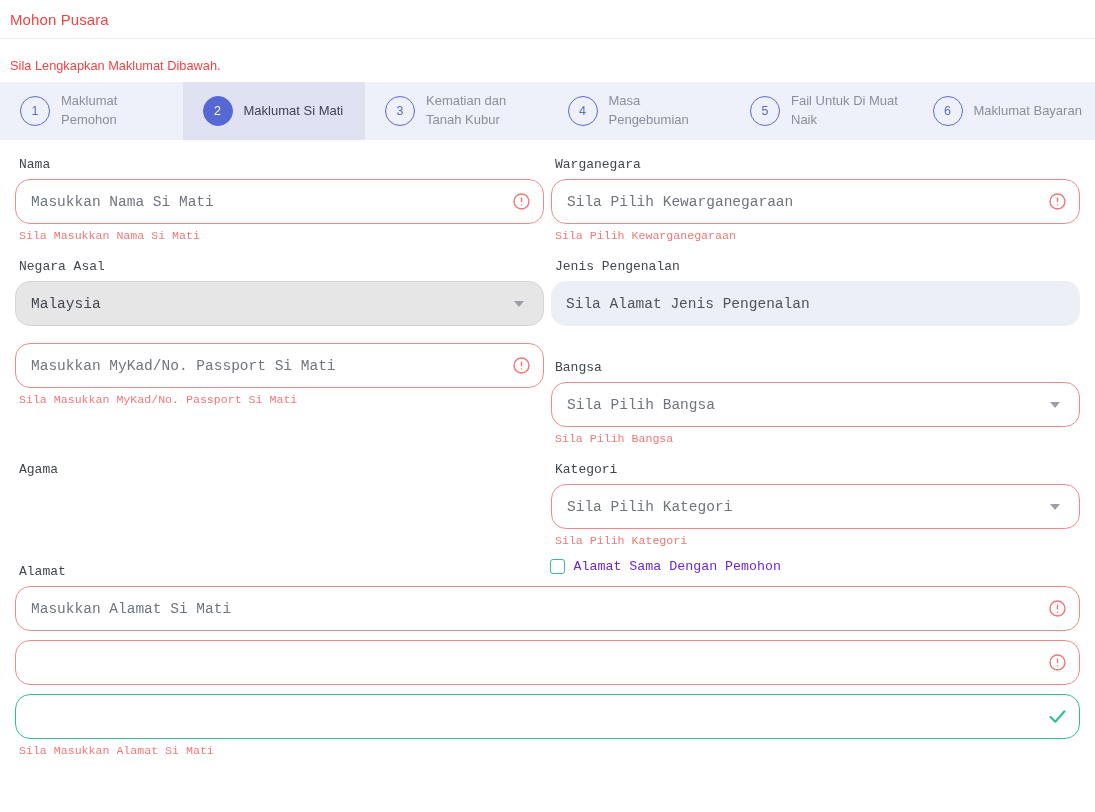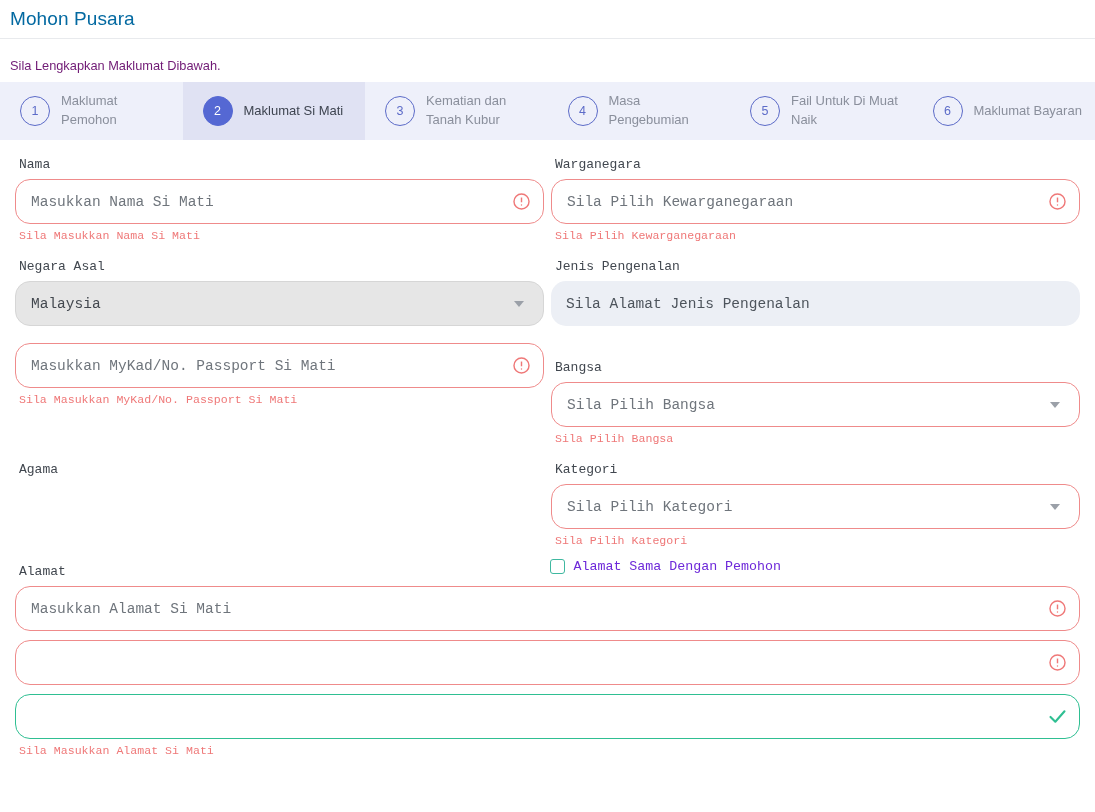--- a/index.html
+++ b/index.html
@@ -12,36 +12,36 @@
   }
 
   
   .page-header {
     height: 38px;
     display: flex;
     align-items: center;
     padding: 0 0 0 10px;
   }
   .page-title {
-    font-size: 19px;
-    color: #0369a1;
+    font-size: 15px;
+    color: #ef4444;
     font-weight: 400;
     letter-spacing: .1px;
   }
   .header-divider {
     height: 1px;
     background: #e8eaed;
     width: 100%;
   }
 
   
   .instruction {
     padding: 19px 6px 9px 10px;
     font-size: 12.8px;
-    color: #701a75;
+    color: #ef4444;
   }
 
   
   .stepper {
     display: flex;
     width: 100%;
     height: 58px;
     background: #eef0fa;
   }
   .step {

